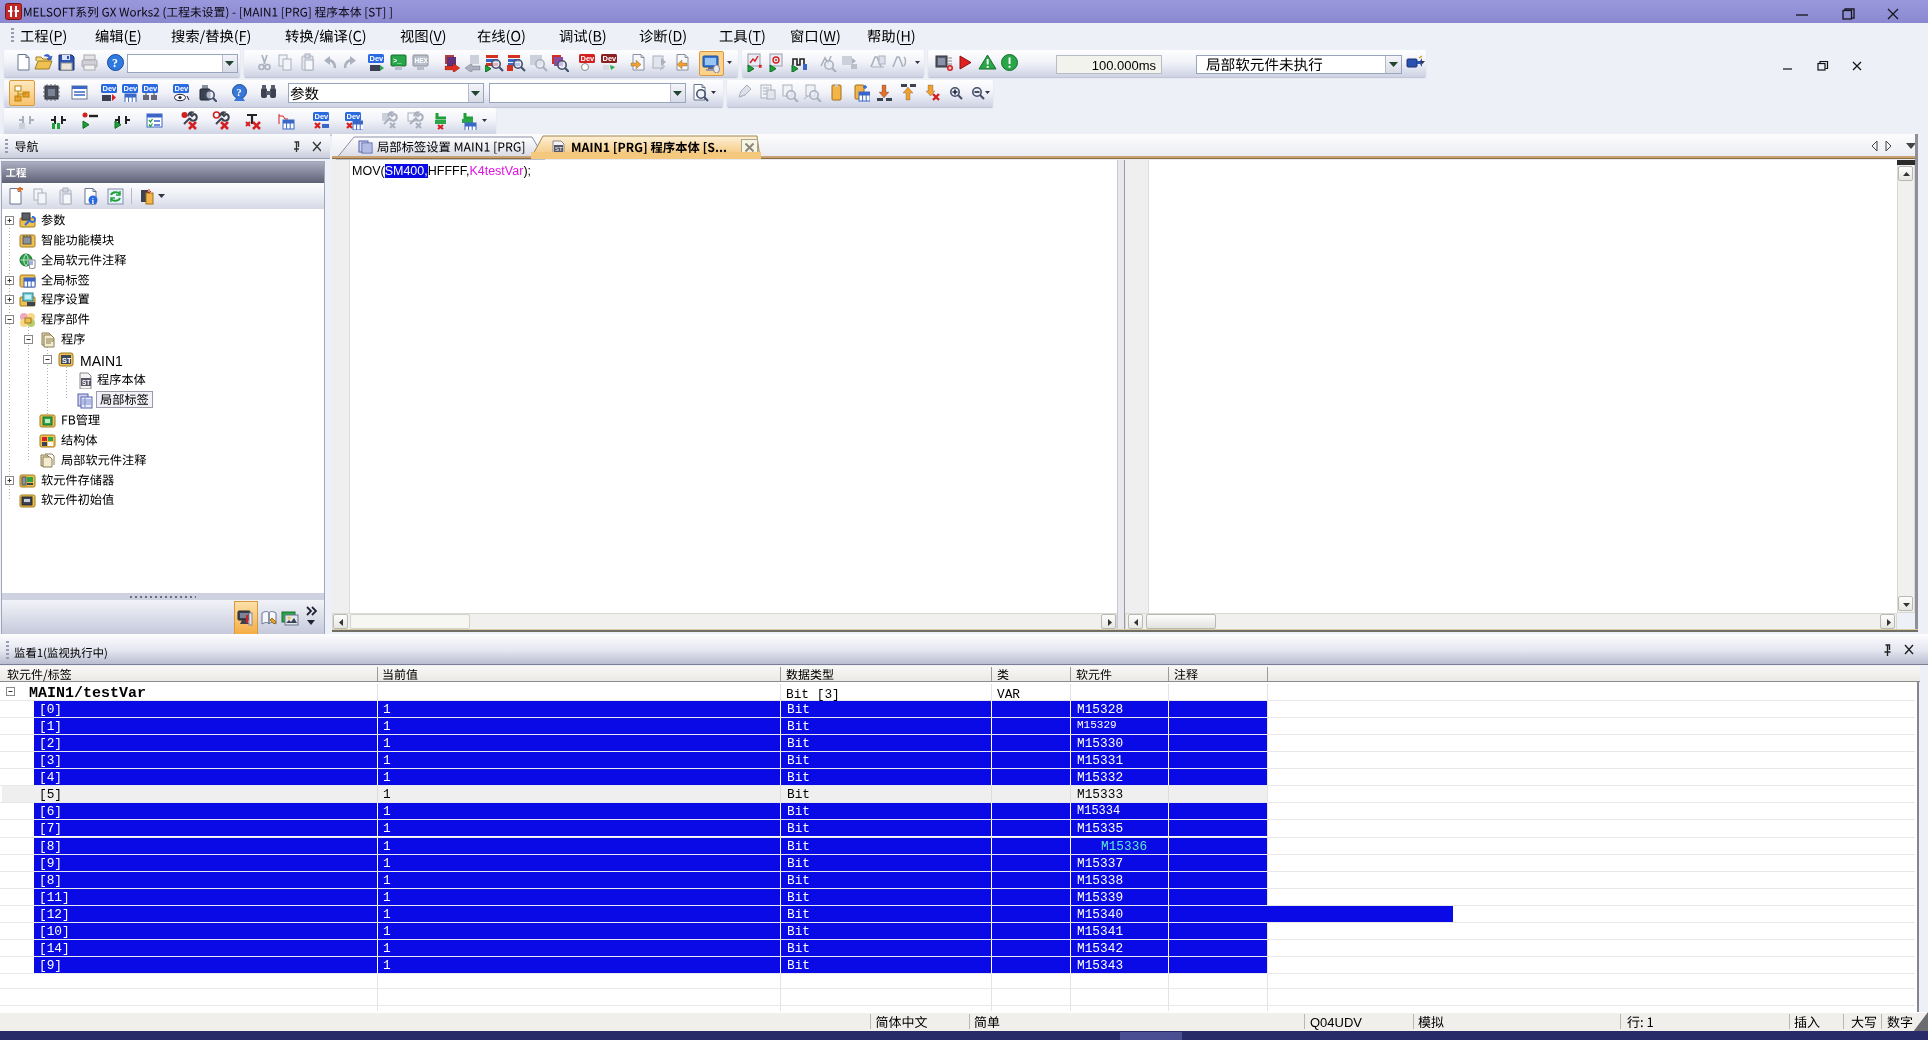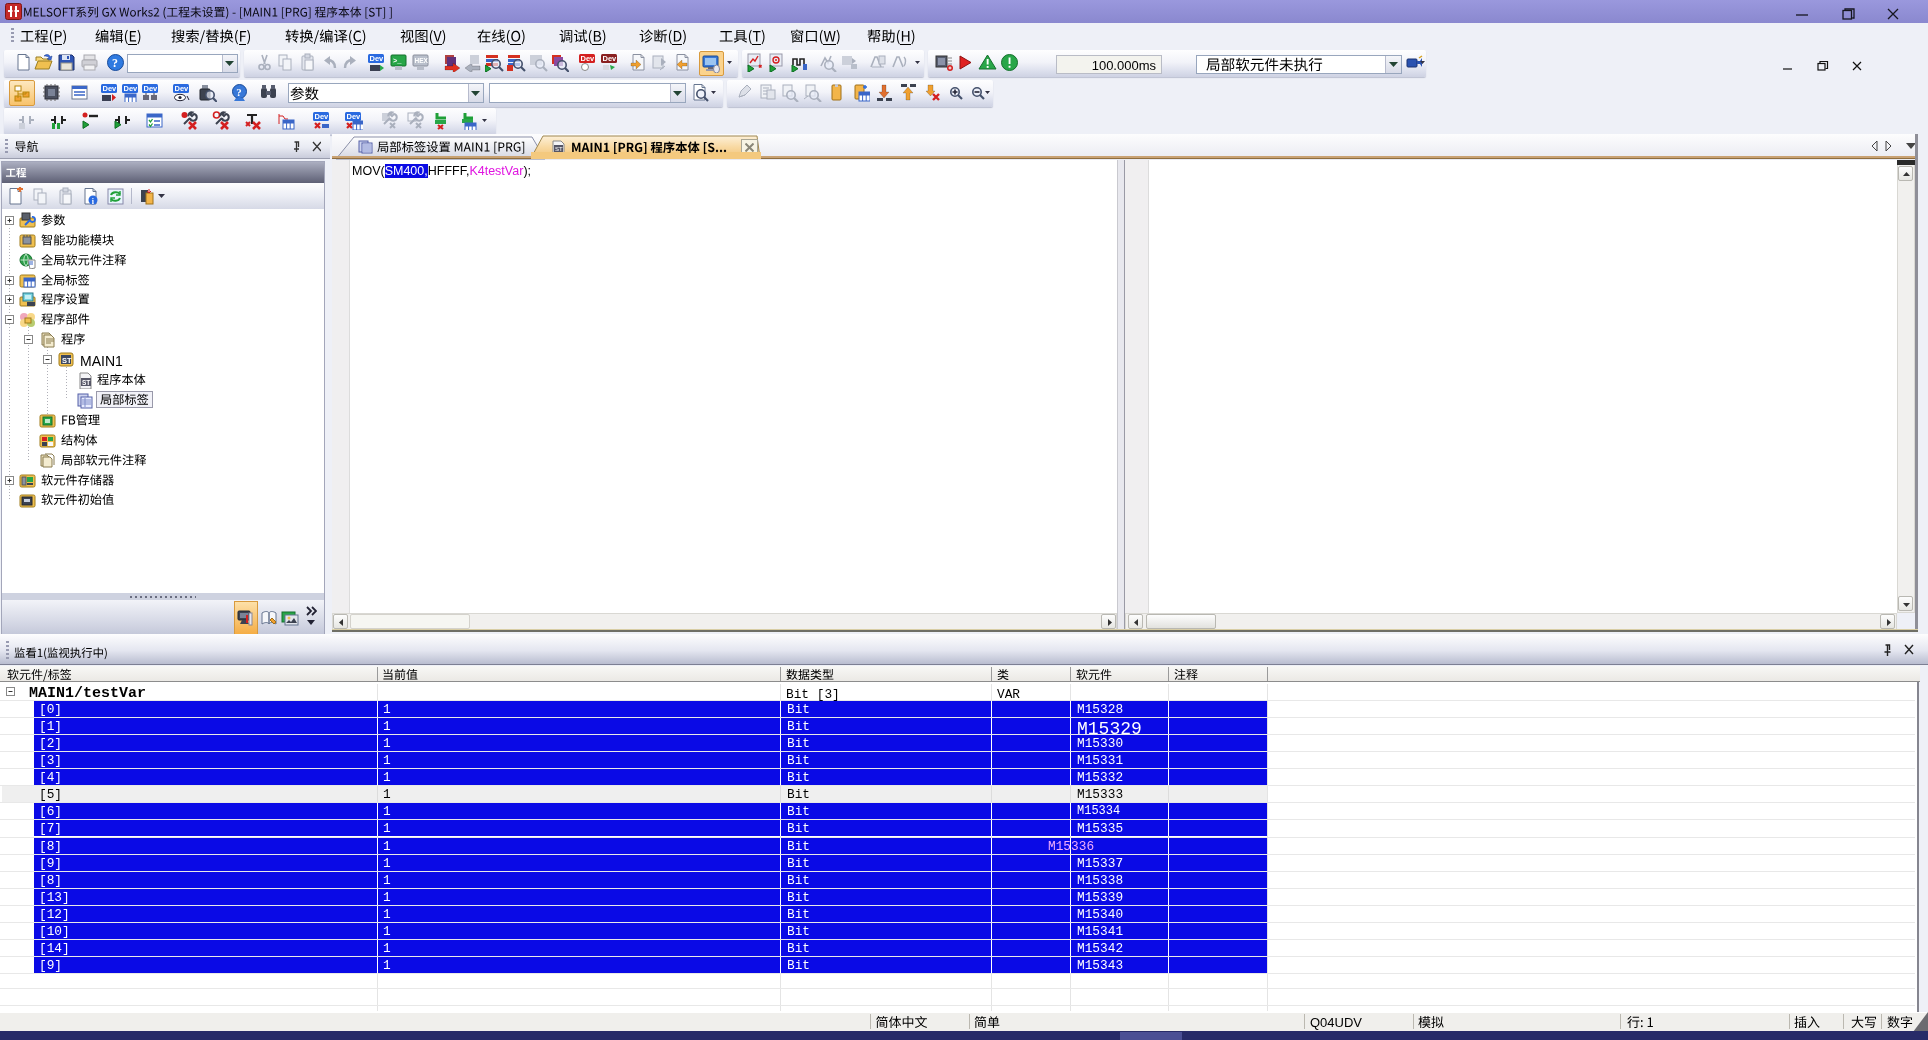--- a/index.html
+++ b/index.html
@@ -846,21 +846,21 @@
   </div>
 <div class="abs" style="left:34px;top:718px;width:1233px;height:15.5px;background:#0a0ae6">
     <div class="abs" style="left:343px;top:0;width:1px;height:15.5px;background:#fff"></div>
     <div class="abs" style="left:746px;top:0;width:1px;height:15.5px;background:#fff"></div>
     <div class="abs" style="left:957px;top:0;width:1px;height:15.5px;background:#fff"></div>
     <div class="abs" style="left:1036px;top:0;width:1px;height:15.5px;background:#fff"></div>
     <div class="abs" style="left:1134px;top:0;width:1px;height:15.5px;background:#fff"></div>
     <div class="abs mono" style="left:5px;top:1px;font-size:12.8px;color:#fff">[1]</div>
     <div class="abs mono" style="left:349px;top:1px;font-size:12.8px;color:#fff">1</div>
     <div class="abs mono" style="left:753px;top:1px;font-size:12.8px;color:#fff">Bit</div>
-    <div class="abs mono" style="left:1043px;top:1px;font-size:18px;color:#fff">M15329</div>
+    <div class="abs mono" style="left:1043px;top:1px;font-size:11px;color:#fff">M15329</div>
   </div>
 <div class="abs" style="left:34px;top:735px;width:1233px;height:15.5px;background:#0a0ae6">
     <div class="abs" style="left:343px;top:0;width:1px;height:15.5px;background:#fff"></div>
     <div class="abs" style="left:746px;top:0;width:1px;height:15.5px;background:#fff"></div>
     <div class="abs" style="left:957px;top:0;width:1px;height:15.5px;background:#fff"></div>
     <div class="abs" style="left:1036px;top:0;width:1px;height:15.5px;background:#fff"></div>
     <div class="abs" style="left:1134px;top:0;width:1px;height:15.5px;background:#fff"></div>
     <div class="abs mono" style="left:5px;top:1px;font-size:12.8px;color:#fff">[2]</div>
     <div class="abs mono" style="left:349px;top:1px;font-size:12.8px;color:#fff">1</div>
     <div class="abs mono" style="left:753px;top:1px;font-size:12.8px;color:#fff">Bit</div>
@@ -923,21 +923,21 @@
   </div>
 <div class="abs" style="left:34px;top:838px;width:1233px;height:15.5px;background:#0a0ae6">
     <div class="abs" style="left:343px;top:0;width:1px;height:15.5px;background:#fff"></div>
     <div class="abs" style="left:746px;top:0;width:1px;height:15.5px;background:#fff"></div>
     <div class="abs" style="left:957px;top:0;width:1px;height:15.5px;background:#fff"></div>
     <div class="abs" style="left:1036px;top:0;width:1px;height:15.5px;background:#fff"></div>
     <div class="abs" style="left:1134px;top:0;width:1px;height:15.5px;background:#fff"></div>
     <div class="abs mono" style="left:5px;top:1px;font-size:12.8px;color:#fff">[8]</div>
     <div class="abs mono" style="left:349px;top:1px;font-size:12.8px;color:#fff">1</div>
     <div class="abs mono" style="left:753px;top:1px;font-size:12.8px;color:#fff">Bit</div>
-    <div class="abs mono" style="left:1014px;top:1px;font-size:12.8px;color:#f0abfc">M15336</div>
+    <div class="abs mono" style="left:1067px;top:1px;font-size:12.8px;color:#5eead4">M15336</div>
   </div>
 <div class="abs" style="left:34px;top:855px;width:1233px;height:15.5px;background:#0a0ae6">
     <div class="abs" style="left:343px;top:0;width:1px;height:15.5px;background:#fff"></div>
     <div class="abs" style="left:746px;top:0;width:1px;height:15.5px;background:#fff"></div>
     <div class="abs" style="left:957px;top:0;width:1px;height:15.5px;background:#fff"></div>
     <div class="abs" style="left:1036px;top:0;width:1px;height:15.5px;background:#fff"></div>
     <div class="abs" style="left:1134px;top:0;width:1px;height:15.5px;background:#fff"></div>
     <div class="abs mono" style="left:5px;top:1px;font-size:12.8px;color:#fff">[9]</div>
     <div class="abs mono" style="left:349px;top:1px;font-size:12.8px;color:#fff">1</div>
     <div class="abs mono" style="left:753px;top:1px;font-size:12.8px;color:#fff">Bit</div>
@@ -953,26 +953,26 @@
     <div class="abs mono" style="left:349px;top:1px;font-size:12.8px;color:#fff">1</div>
     <div class="abs mono" style="left:753px;top:1px;font-size:12.8px;color:#fff">Bit</div>
     <div class="abs mono" style="left:1043px;top:1px;font-size:12.8px;color:#fff">M15338</div>
   </div>
 <div class="abs" style="left:34px;top:889px;width:1233px;height:15.5px;background:#0a0ae6">
     <div class="abs" style="left:343px;top:0;width:1px;height:15.5px;background:#fff"></div>
     <div class="abs" style="left:746px;top:0;width:1px;height:15.5px;background:#fff"></div>
     <div class="abs" style="left:957px;top:0;width:1px;height:15.5px;background:#fff"></div>
     <div class="abs" style="left:1036px;top:0;width:1px;height:15.5px;background:#fff"></div>
     <div class="abs" style="left:1134px;top:0;width:1px;height:15.5px;background:#fff"></div>
-    <div class="abs mono" style="left:5px;top:1px;font-size:12.8px;color:#fff">[13]</div>
+    <div class="abs mono" style="left:5px;top:1px;font-size:12.8px;color:#fff">[11]</div>
     <div class="abs mono" style="left:349px;top:1px;font-size:12.8px;color:#fff">1</div>
     <div class="abs mono" style="left:753px;top:1px;font-size:12.8px;color:#fff">Bit</div>
     <div class="abs mono" style="left:1043px;top:1px;font-size:12.8px;color:#fff">M15339</div>
   </div>
-<div class="abs" style="left:34px;top:906px;width:1233px;height:15.5px;background:#0a0ae6">
+<div class="abs" style="left:34px;top:906px;width:1419px;height:15.5px;background:#0a0ae6">
     <div class="abs" style="left:343px;top:0;width:1px;height:15.5px;background:#fff"></div>
     <div class="abs" style="left:746px;top:0;width:1px;height:15.5px;background:#fff"></div>
     <div class="abs" style="left:957px;top:0;width:1px;height:15.5px;background:#fff"></div>
     <div class="abs" style="left:1036px;top:0;width:1px;height:15.5px;background:#fff"></div>
     <div class="abs" style="left:1134px;top:0;width:1px;height:15.5px;background:#fff"></div>
     <div class="abs mono" style="left:5px;top:1px;font-size:12.8px;color:#fff">[12]</div>
     <div class="abs mono" style="left:349px;top:1px;font-size:12.8px;color:#fff">1</div>
     <div class="abs mono" style="left:753px;top:1px;font-size:12.8px;color:#fff">Bit</div>
     <div class="abs mono" style="left:1043px;top:1px;font-size:12.8px;color:#fff">M15340</div>
   </div>

